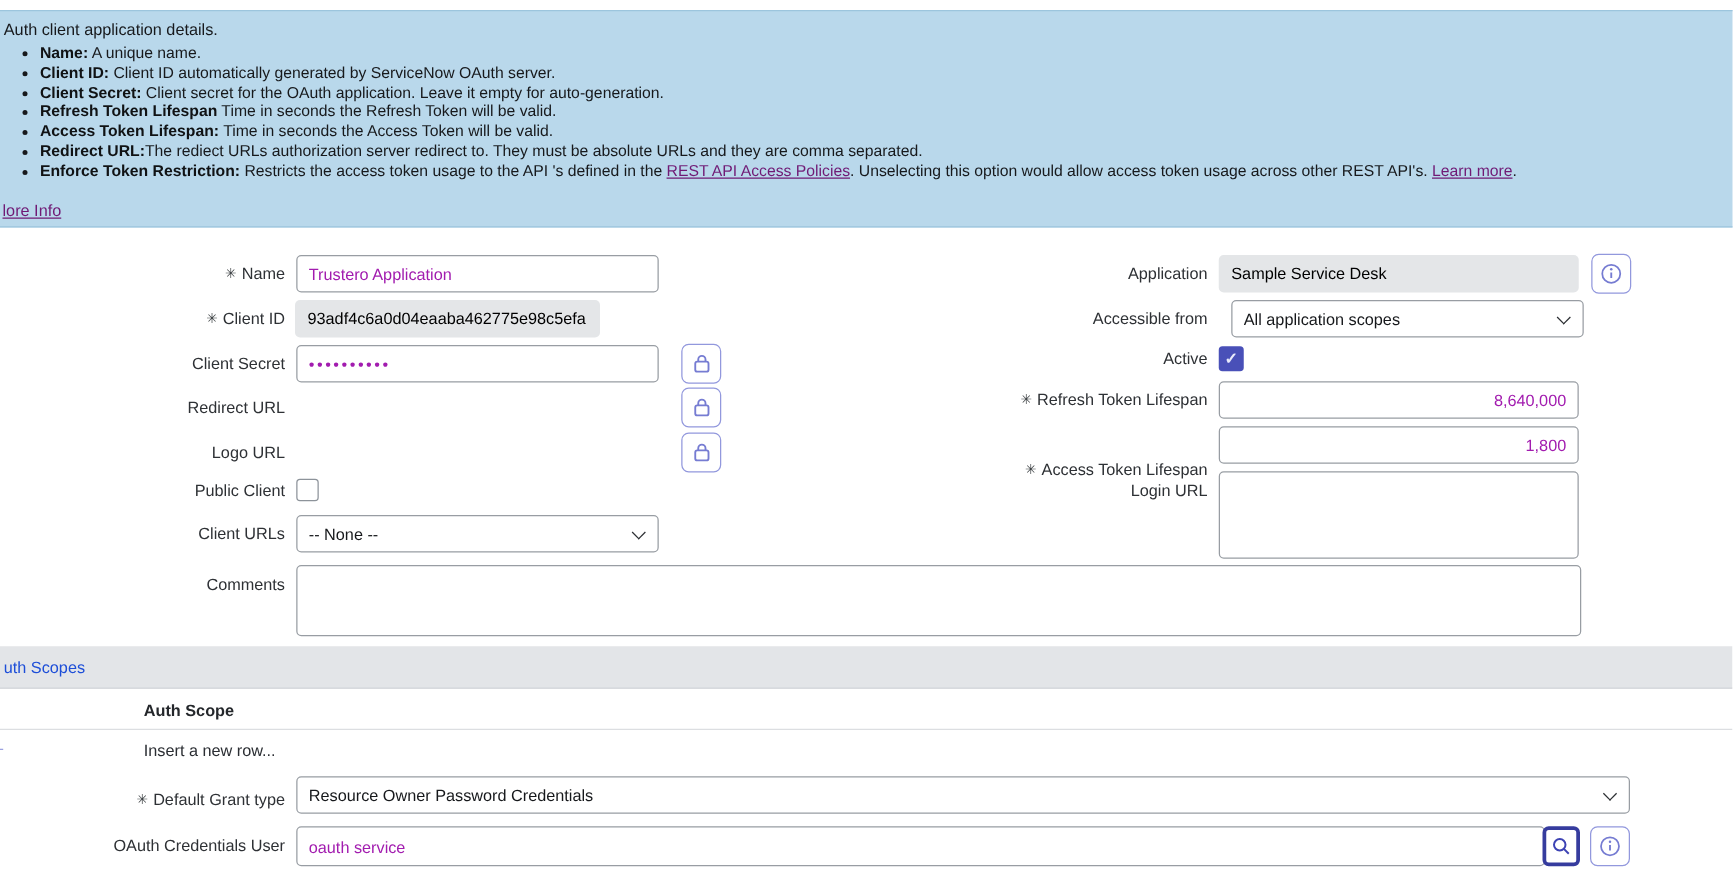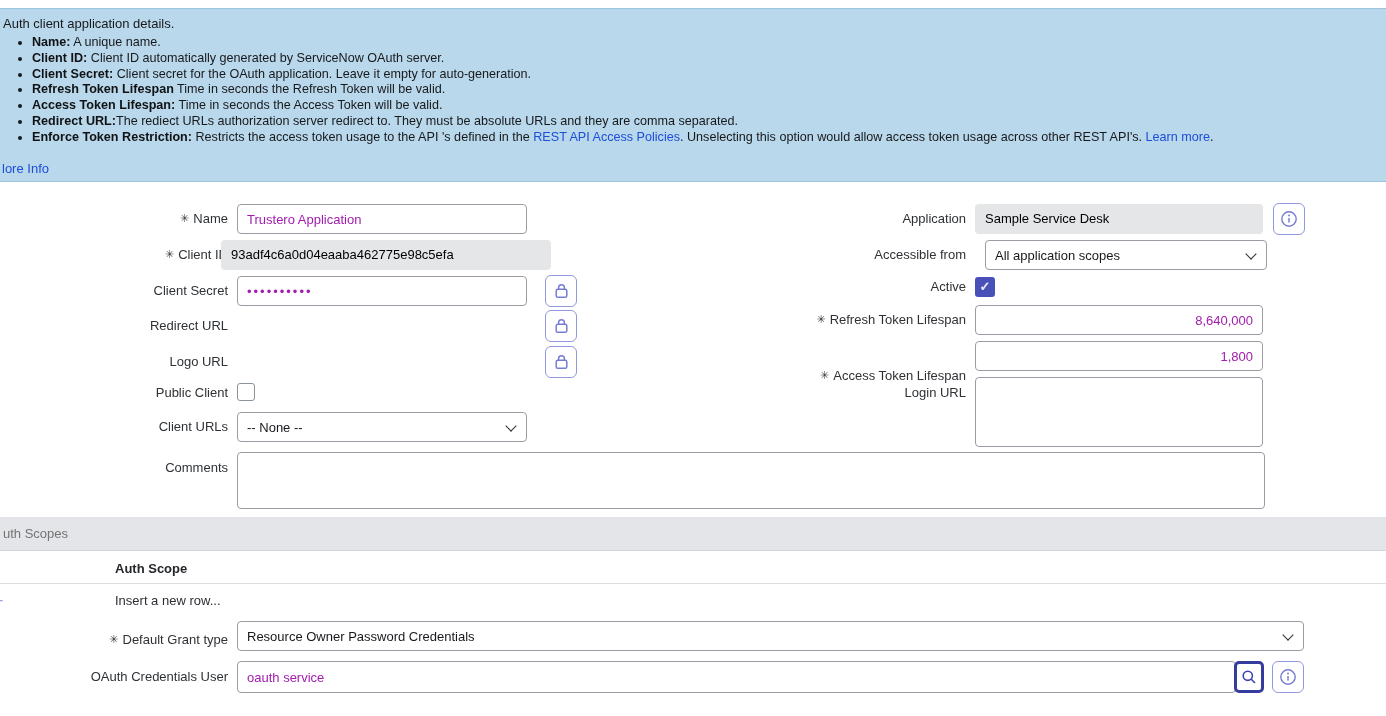--- a/index.html
+++ b/index.html
@@ -10,21 +10,21 @@
   }
   
   .infobox{
     position:absolute;left:-10px;top:8px;width:1406px;height:174px;
     background:#b9d8eb;border:1px solid #9cc5dd;box-sizing:border-box;color:#17191c;
   }
   .infobox .intro{margin:7px 0 0 12px;font-size:13px;}
   .infobox ul{margin:4px 0 0 0;padding-left:41px;}
   .infobox li{font-size:12.6px;line-height:15.8px;color:#17191c;}
   .infobox b{font-weight:700;color:#101214;}
-  .lnk{color:#1d4ed8;cursor:pointer;}
+  .lnk{color:#701a75;text-decoration:underline;cursor:pointer;}
   .moreinfo{position:absolute;left:11px;bottom:5px;font-size:13px;}
   
   .lbl{
     position:absolute;width:228px;text-align:right;font-size:13px;color:#2e3135;
     line-height:30px;white-space:nowrap;
   }
   .lbl.rcol{left:738px;}
   .lbl.short{line-height:20px;}
   .mand{font-size:11px;color:#3c4043;margin-right:4px;position:relative;top:-1px;}
   .inp{
@@ -69,21 +69,21 @@
     background:#fff;box-sizing:border-box;cursor:pointer;
   }
   .cb.checked{
     width:20px;height:20px;background:#4950b8;border:none;color:#e8eafb;
     font-size:13px;line-height:20px;text-align:center;font-weight:700;
   }
   
   .band{
     position:absolute;left:0;top:517px;width:1386px;height:34px;background:#e3e5e8;
     border-bottom:1px solid #d2d5d9;box-sizing:border-box;
-    font-size:13px;line-height:33px;color:#737373;padding-left:3px;
+    font-size:13px;line-height:33px;color:#1d4ed8;padding-left:3px;
   }
   .colhdr{position:absolute;left:115px;top:561px;font-size:13px;font-weight:700;color:#24272b;}
   .divider{position:absolute;left:0;width:1386px;height:1px;background:#dcdee1;}
   .plus{position:absolute;left:-6px;top:592px;font-size:16px;color:#9ba1e0;}
   .insertrow{position:absolute;left:115px;top:593px;font-size:13px;color:#2b2e33;cursor:pointer;}
 </style>
 </head>
 <body>
 
 <div class="infobox">
@@ -99,21 +99,21 @@
       <b>Enforce Token Restriction:</b><span> Restricts the access token usage to the API 's defined in the </span><a class="lnk">REST API Access Policies</a><span>. Unselecting this option would allow access token usage across other REST API's. </span><a class="lnk">Learn more</a><span>.</span>
     </li>
   </ul>
   <a class="moreinfo lnk">lore Info</a>
 </div>
 
 <div class="lbl" style="left:0;top:204px;"><span class="mand">✳</span><span>Name</span></div>
 <input class="inp" style="left: 237px; top: 204px; width: 290px;" type="text" value="Trustero Application">
 
 <div class="lbl" style="left:0;top:240px;"><span class="mand">✳</span><span>Client ID</span></div>
-<div class="ro" style="left:221px;top:240px;width:330px;">93adf4c6a0d04eaaba462775e98c5efa</div>
+<div class="ro" style="left:236px;top:240px;width:244px;">93adf4c6a0d04eaaba462775e98c5efa</div>
 
 <div class="lbl" style="left:0;top:276px;">Client Secret</div>
 <input class="inp pwd" style="left: 237px; top: 276px; width: 290px;" type="text" value="••••••••••">
 <button class="sqbtn" style="left:545px;top:275px;">
   <svg width="15" height="16" viewBox="0 0 15 16" fill="none">
       <rect x="2.2" y="6.3" width="10.6" height="8" rx="1.6" stroke="#767cd2" stroke-width="1.5"></rect>
       <path d="M4.6 6V4.6a2.9 2.9 0 0 1 5.8 0V6" stroke="#767cd2" stroke-width="1.5" fill="none"></path>
     </svg>
 </button>
 

